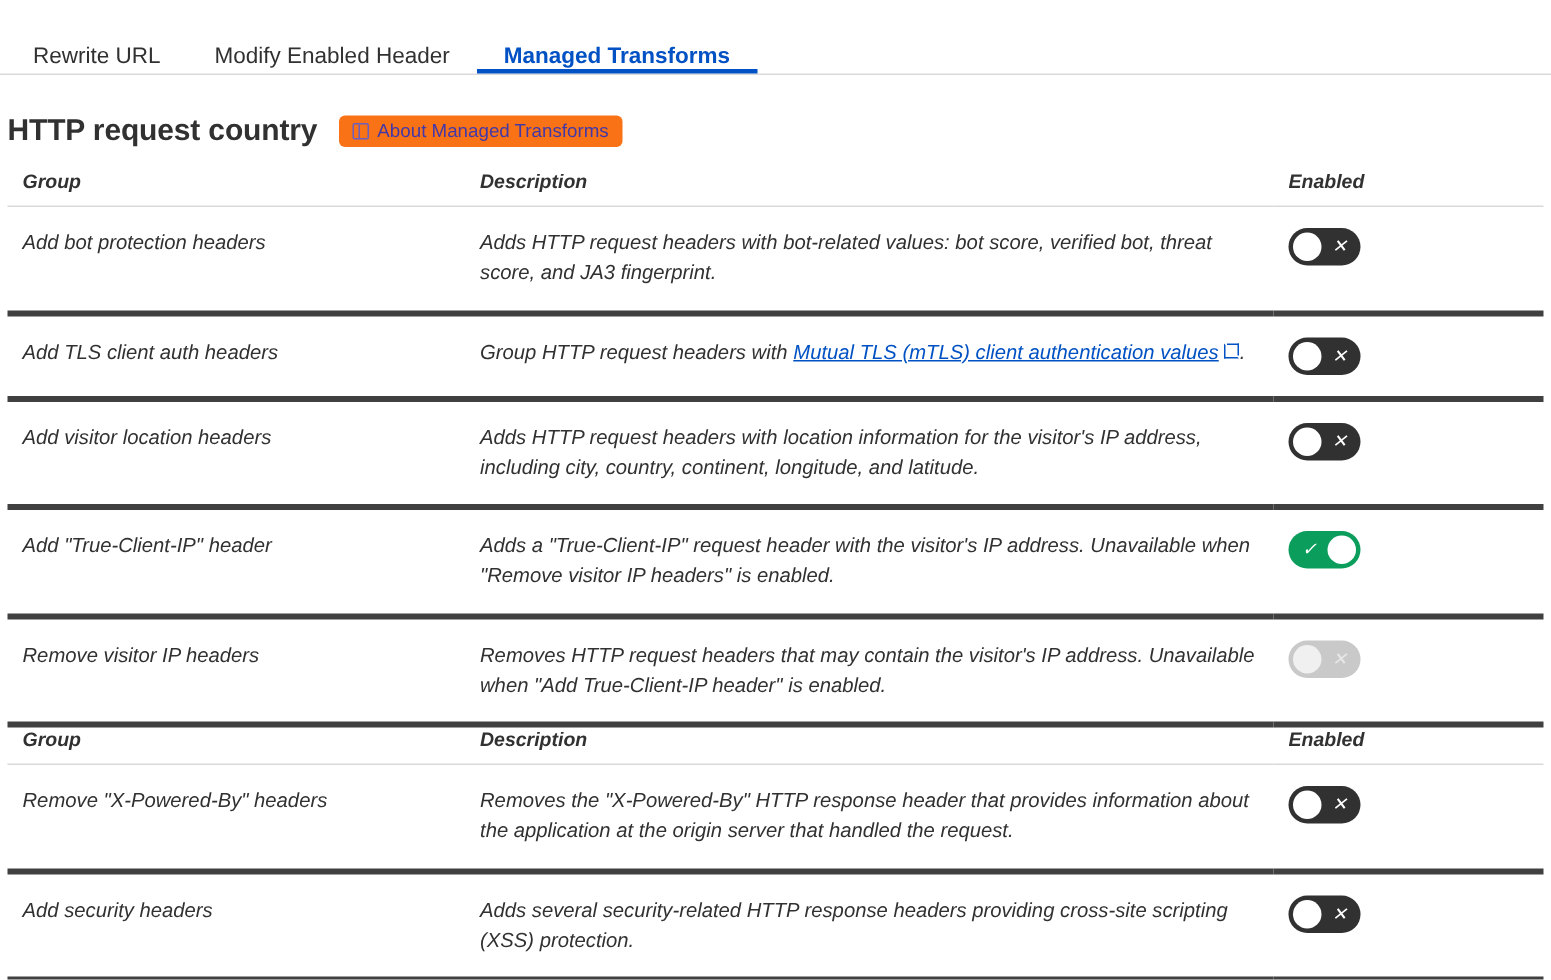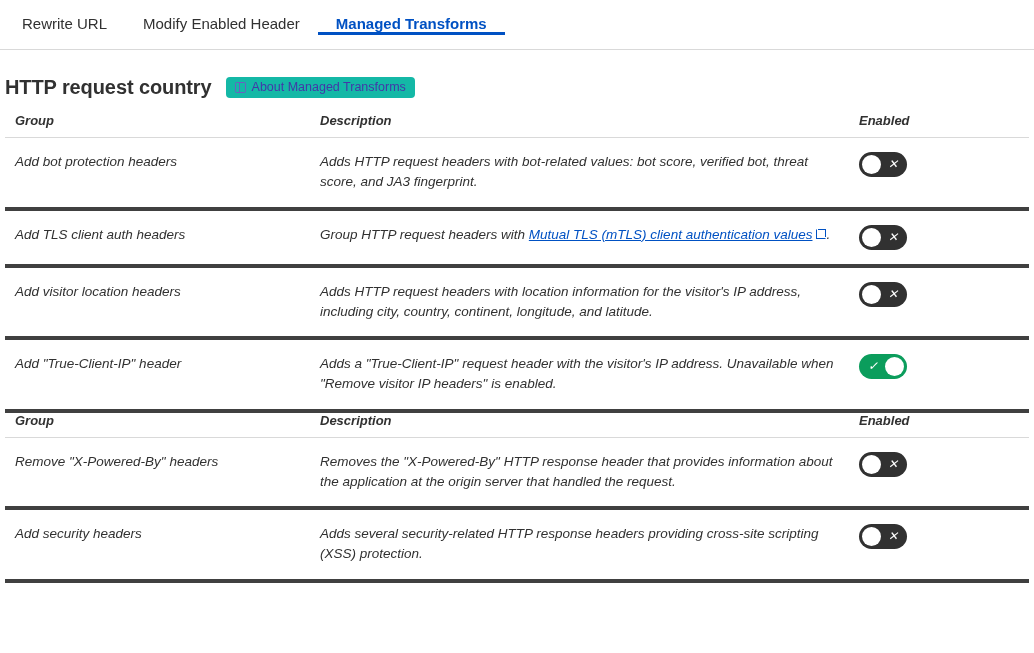--- a/index.html
+++ b/index.html
@@ -8,21 +8,21 @@
     width: 1034px; height: 653px;
     background: #ffffff;
     font-family: "Liberation Sans", sans-serif;
     color: #313131;
     overflow: hidden;
   }
 
   
   .tabbar {
     display: flex;
-    align-items: center;
+    align-items: flex-end;
     height: 50px;
     border-bottom: 1px solid #d9d9d9;
     padding: 0 0 0 4px;
   }
   .tab {
     display: flex;
     align-items: center;
     padding: 0 18px;
     font-size: 15px;
     color: #313131;
@@ -50,21 +50,21 @@
   .section-title {
     font-size: 20px;
     font-weight: bold;
     color: #313131;
     letter-spacing: -0.1px;
   }
   .about-pill {
     display: inline-flex;
     align-items: center;
     gap: 6px;
-    background: #14b8a6;
+    background: #f97316;
     color: #4338a8;
     border-radius: 4px;
     padding: 4px 9px;
     font-size: 12.5px;
     cursor: pointer;
     line-height: 1;
   }
   .about-pill .book {
     display: inline-block;
     width: 11px; height: 11px;
@@ -252,20 +252,32 @@
         <td class="col-enabled">
           <div class="toggle-wrap">
             <span class="toggle on">
               <span class="knob"></span>
               <span class="mark">✓</span>
             </span>
           </div>
         </td>
       </tr>
 
+      <tr>
+        <td class="group-cell">Remove visitor IP headers</td>
+        <td class="desc-cell">Removes HTTP request headers that may contain the visitor's IP address. Unavailable when "Add True-Client-IP header" is enabled.</td>
+        <td class="col-enabled">
+          <div class="toggle-wrap">
+            <span class="toggle disabled">
+              <span class="knob"></span>
+              <span class="mark">✕</span>
+            </span>
+          </div>
+        </td>
+      </tr>
     </tbody>
   </table>
 
 
   <table class="mt">
     <thead>
       <tr>
         <th class="col-group">Group</th>
         <th class="col-desc">Description</th>
         <th class="col-enabled">Enabled</th>

